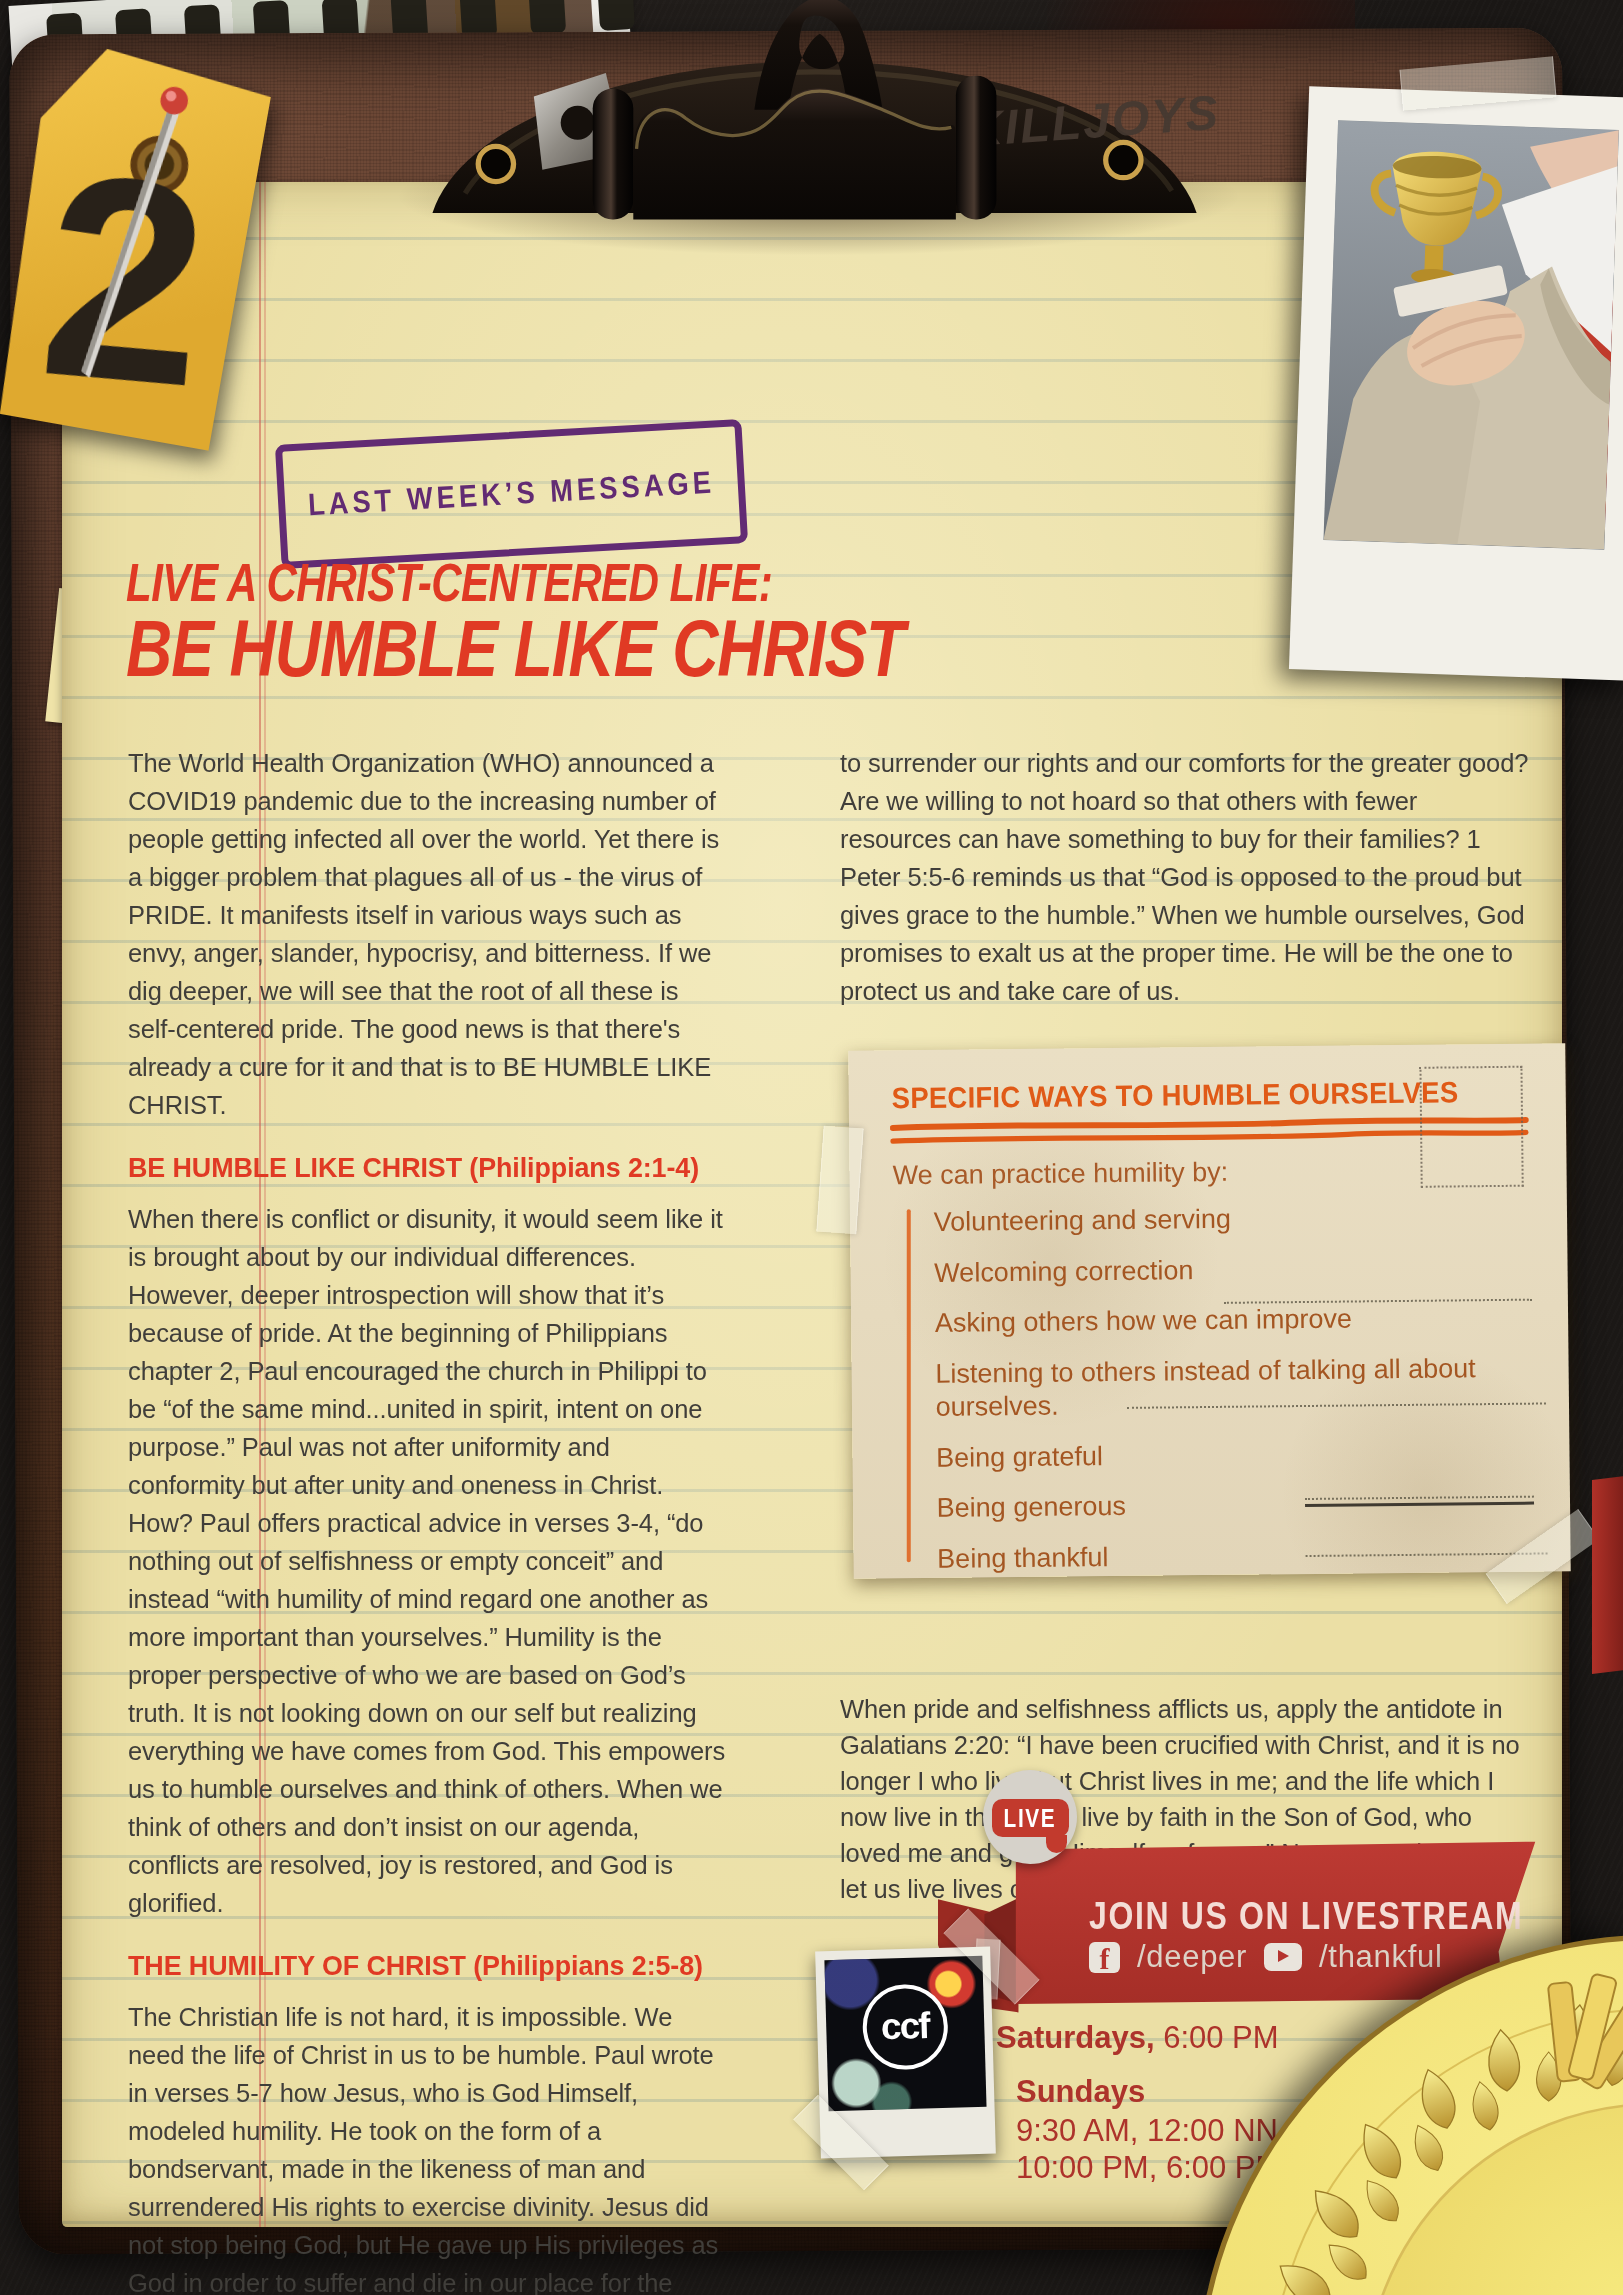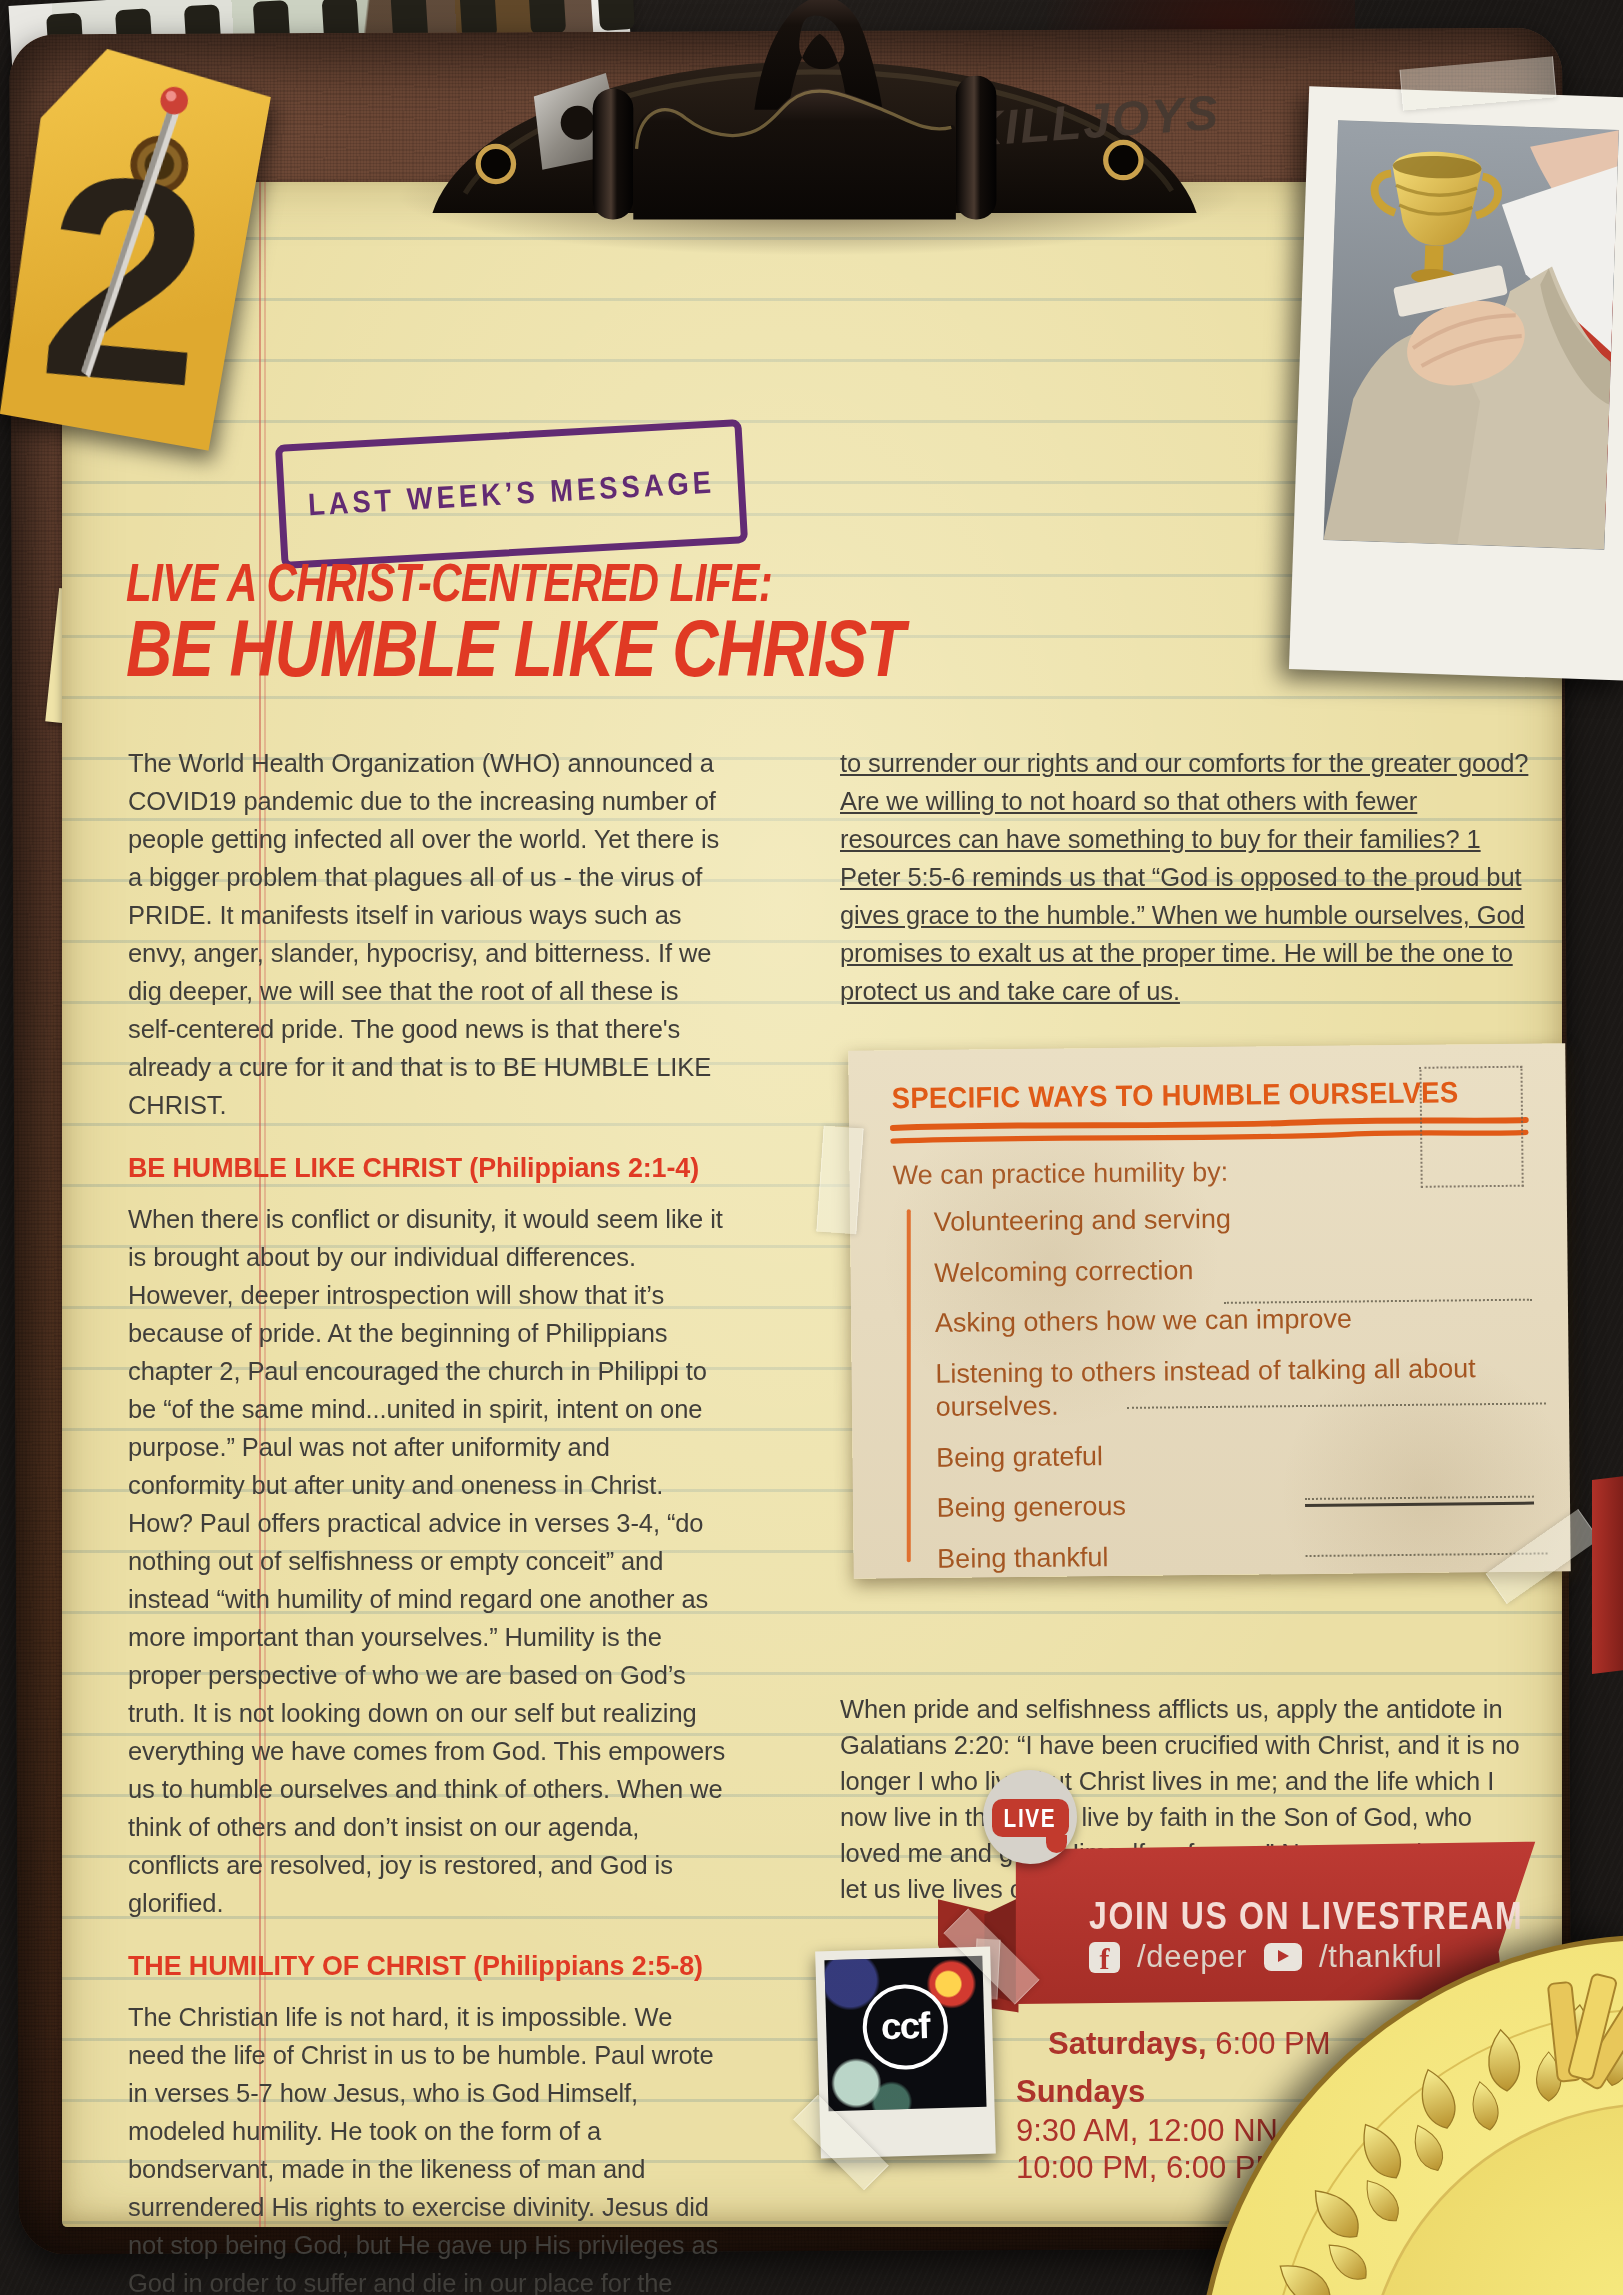--- a/index.html
+++ b/index.html
@@ -53,21 +53,21 @@
   .title1{left:126px;top:551px;font-style:italic;font-weight:700;font-size:54px;color:#e03a24;
     transform:scaleX(.78);transform-origin:left top;white-space:nowrap;letter-spacing:-0.7px;}
   .title2{left:126px;top:603px;font-style:italic;font-weight:700;font-size:80px;color:#e03a24;
     transform:scaleX(.80);transform-origin:left top;white-space:nowrap;letter-spacing:-1.3px;}
 
   
   .bodytext{font-size:25.5px;line-height:38px;color:#403e3a;letter-spacing:-0.1px;}
   .col-left{left:128px;top:744px;width:601px;}
   .subhead{font-size:28px;font-weight:700;color:#e03a24;margin:25px 0 13px;transform:scaleX(.96);transform-origin:left;}
   .col-left p{margin:0;}
-  .p4{left:840px;top:744px;width:693px;text-decoration:underline;}
+  .p4{left:840px;top:744px;width:693px;}
   .p5{left:840px;top:1691px;width:699px;line-height:36px;}
 
   
   .notecard{left:851px;top:1047px;width:717px;height:528px;transform:rotate(-.6deg);
     background:
       radial-gradient(circle at 28% 40%, rgba(120,90,40,.10), transparent 28%),
       radial-gradient(circle at 80% 85%, rgba(120,90,40,.12), transparent 20%),
       linear-gradient(180deg,#eadfc4,#e2d5b8);
     box-shadow:0 6.5px 17px rgba(60,40,10,.45);}
   .card-header{position:absolute;left:43px;top:31px;font-size:29.5px;font-weight:700;color:#e05a17;
@@ -94,21 +94,21 @@
   .social-row{left:1089px;top:1939px;display:flex;align-items:center;gap:17px;}
   .fb-icon{width:31px;height:31px;background:#e9e4dc;border-radius:5.9px;display:flex;align-items:flex-end;justify-content:center;overflow:hidden;}
   .fb-icon i{font-style:normal;font-weight:700;font-size:30px;color:#b5332e;line-height:29px;font-family:"Liberation Serif","DejaVu Serif",serif;}
   .yt-icon{width:38px;height:27.5px;background:#e9e4dc;border-radius:7.2px;position:relative;}
   .yt-icon::after{content:"";position:absolute;left:14.4px;top:7.2px;border-left:11.8px solid #b5332e;border-top:6.5px solid transparent;border-bottom:6.5px solid transparent;}
   .handle{font-size:31px;color:#ddd2c6;letter-spacing:0.7px;}
 
   
   .sched{color:#ad332b;font-size:31px;white-space:nowrap;}
   .sched b{font-weight:700;}
-  .s1{left:1048px;top:2020px;margin-top:6px;}
+  .s1{left:996px;top:2020px;}
   .s2{left:1016px;top:2074px;font-weight:700;}
   .s3{left:1016px;top:2113px;}
   .s4{left:1016px;top:2150px;}
 
   
   .pol2{left:818px;top:1949px;width:175px;height:207px;background:#eceae1;transform:rotate(-1.6deg);
     box-shadow:0 6.5px 15.7px rgba(0,0,0,.5);}
   .pol2-photo{position:absolute;left:8.5px;top:8.5px;right:8.5px;height:151px;background:
       radial-gradient(circle at 78% 18%, #ffd34d 0 7%, rgba(255,211,77,0) 8%),
       radial-gradient(circle at 80% 18%, #d23a30 0 12%, rgba(210,58,48,0) 14%),

